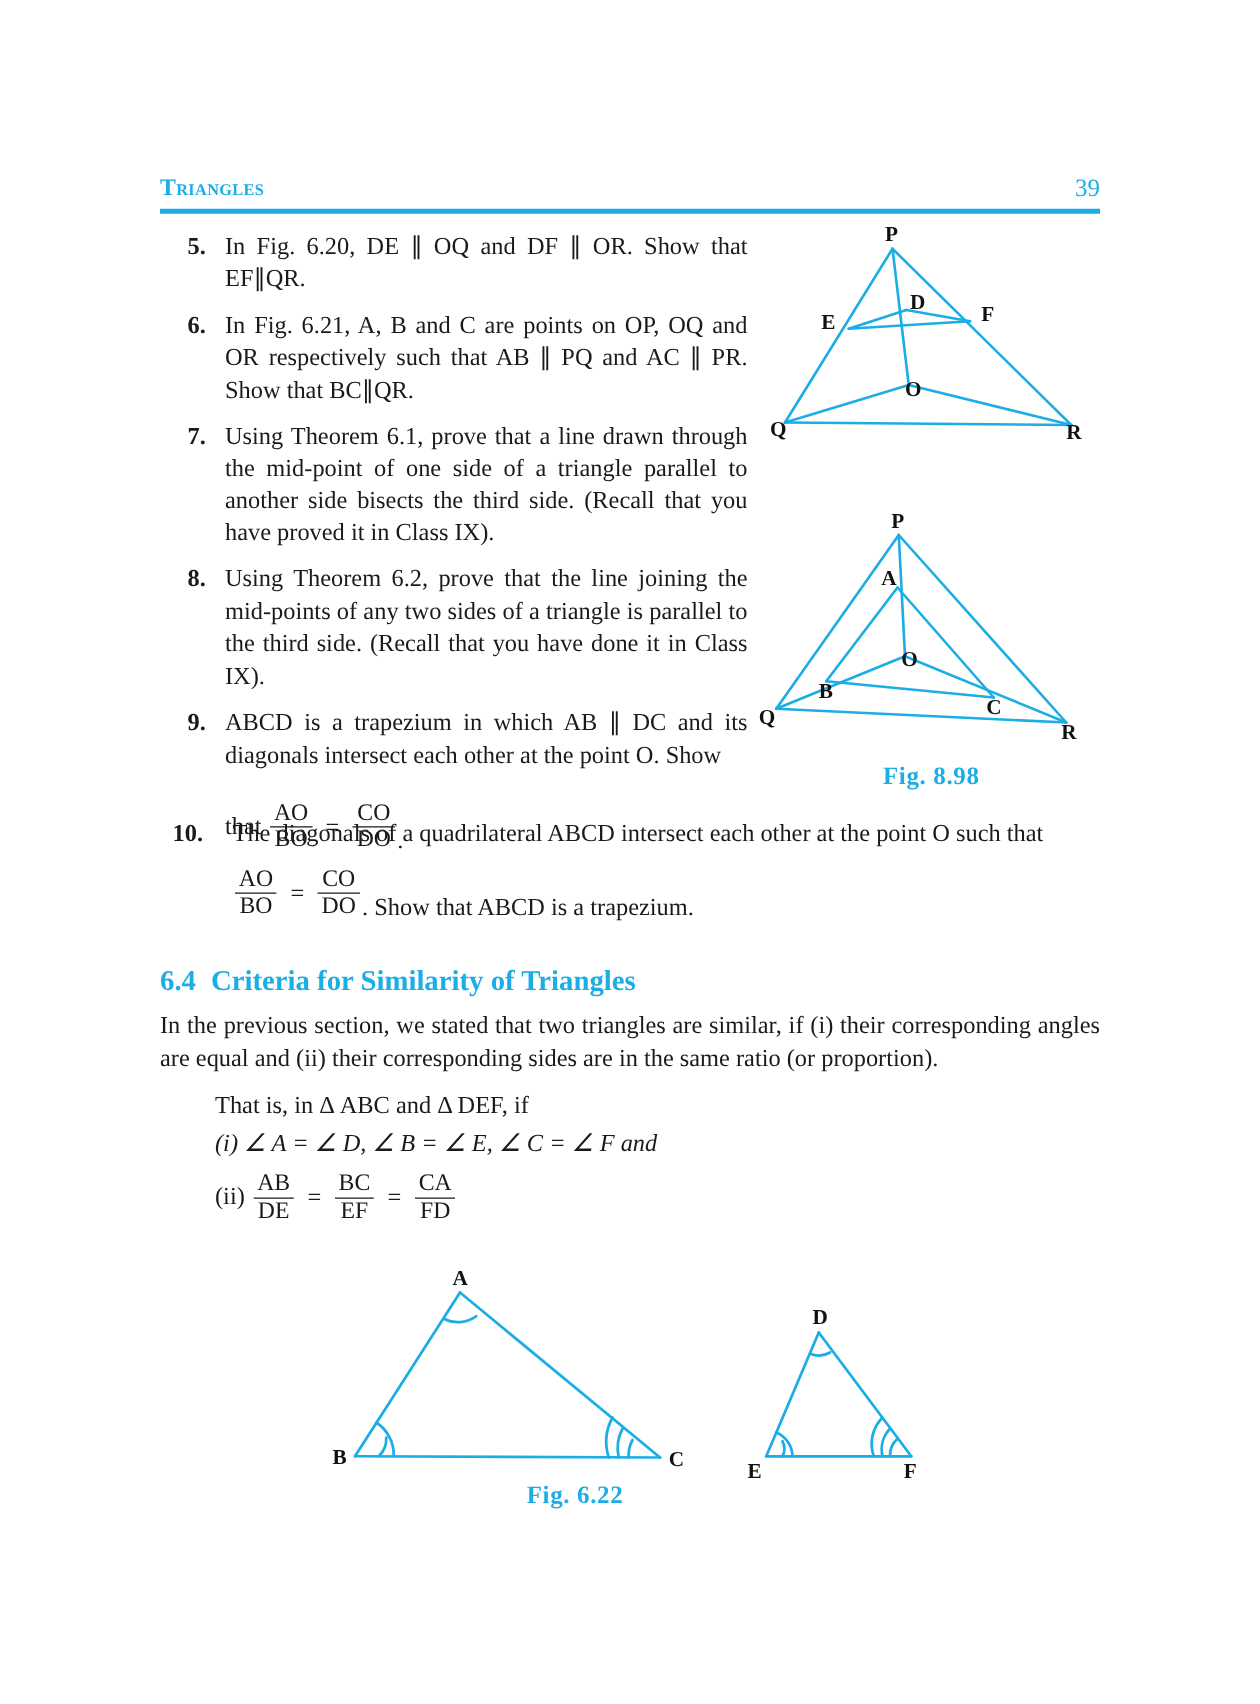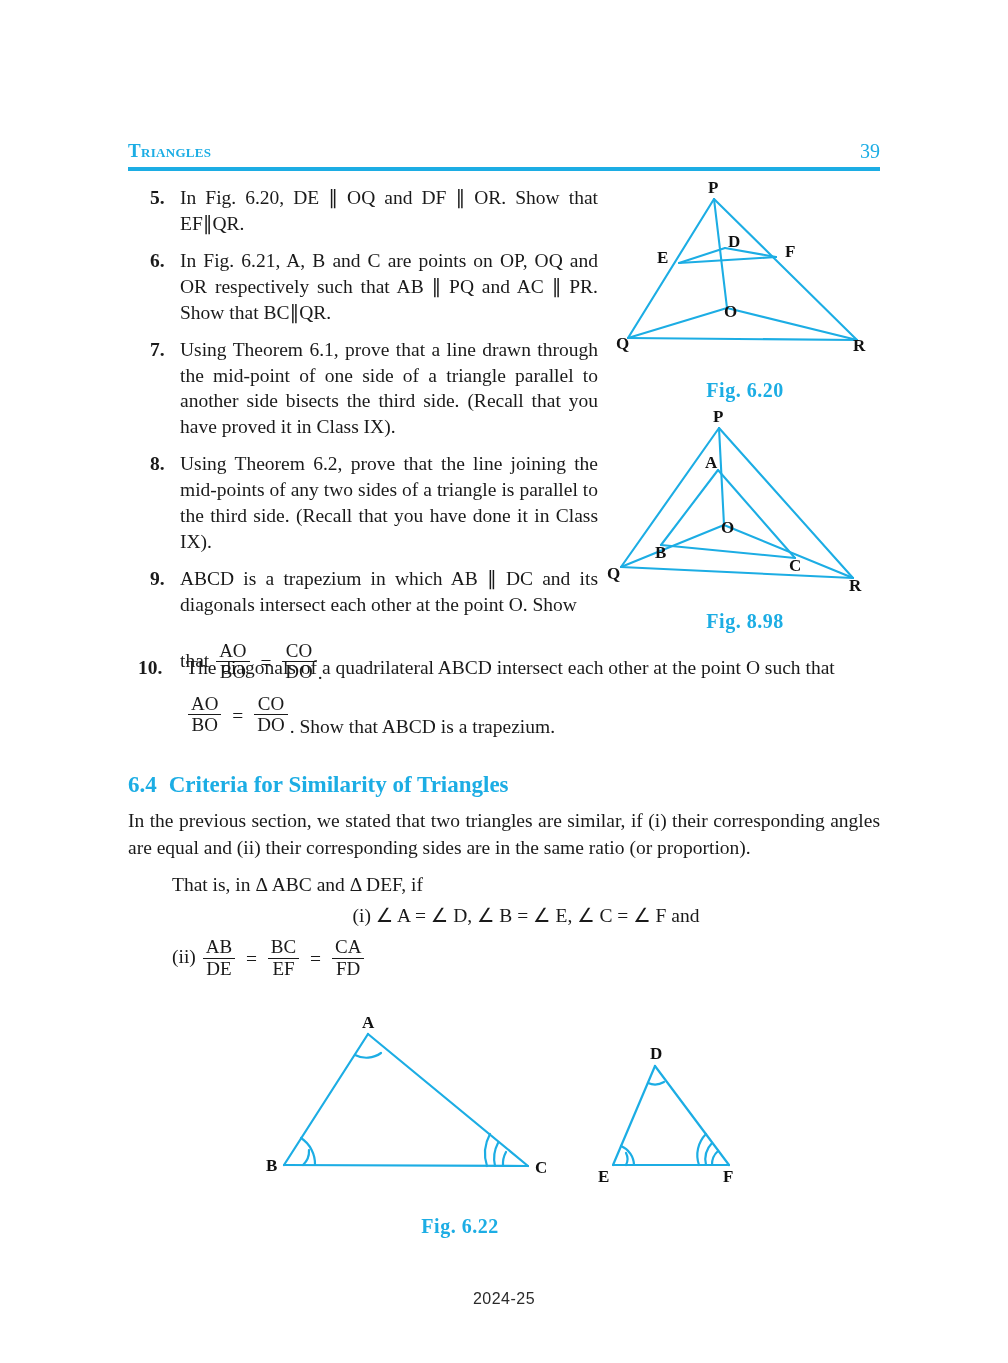--- a/index.html
+++ b/index.html
@@ -166,21 +166,21 @@
   .body-para {
     position: absolute;
     left: 128px;
     width: 752px;
     font-size: 19.5px;
     line-height: 1.37;
     text-align: justify;
   }
   #para-intro { top: 808px; }
   #para-thatis { top: 872px; left: 172px; width: 708px; text-align: left;}
-  #para-i     { top: 903px; left: 172px; width: 708px; text-align: center;}
+  #para-i     { top: 903px; left: 172px; width: 708px; text-align: left; font-style: italic;}
   #para-ii    { top: 938px; left: 172px; width: 708px; text-align: left;}
 
   
   .footer {
     position: absolute;
     left: 0;
     top: 1290px;
     width: 1008px;
     text-align: center;
     font-family: "Liberation Sans", sans-serif;
@@ -280,21 +280,20 @@
         <path d="M127 126 L257 158"></path>
       </g>
     </svg>
     <span class="fig-label" style="left:108px; top:-4px;">P</span>
     <span class="fig-label" style="left:128px; top:50px;">D</span>
     <span class="fig-label" style="left:57px;  top:66px;">E</span>
     <span class="fig-label" style="left:185px; top:60px;">F</span>
     <span class="fig-label" style="left:124px; top:120px;">O</span>
     <span class="fig-label" style="left:16px;  top:152px;">Q</span>
     <span class="fig-label" style="left:253px; top:154px;">R</span>
-    <div class="fig-caption" style="margin-top:22px;">Fig.  6.20</div>
   </div>
 
   <div class="figure" id="fig621">
     <svg width="300" height="180" viewBox="0 0 300 180">
       <g stroke="#1CADE4" stroke-width="2.1" fill="none" stroke-linecap="round" stroke-linejoin="round">
 
         <path d="M124 16 L26 155"></path>
         <path d="M124 16 L258 166"></path>
         <path d="M26 155 L258 166"></path>
 
@@ -373,18 +372,17 @@
         <path d="M512 133 A 24 24 0 0 0 506 155"></path>
         <path d="M518 141 A 18 18 0 0 0 512 155"></path>
       </g>
     </svg>
     <span class="fig-label" style="left:162px; top:3px;">A</span>
     <span class="fig-label" style="left:66px;  top:146px;">B</span>
     <span class="fig-label" style="left:335px; top:148px;">C</span>
     <span class="fig-label" style="left:450px; top:34px;">D</span>
     <span class="fig-label" style="left:398px; top:157px;">E</span>
     <span class="fig-label" style="left:523px; top:157px;">F</span>
-    <div class="fig-caption" style="margin-top:30px; margin-left:-100px;">Fig.  6.22</div>
-  </div>
-
-  <div class="footer">2024-25</div>
+    <div class="fig-caption" style="margin-left:-100px;">Fig.  6.22</div>
+  </div>
+
 
 </div>
 
 </body></html>

